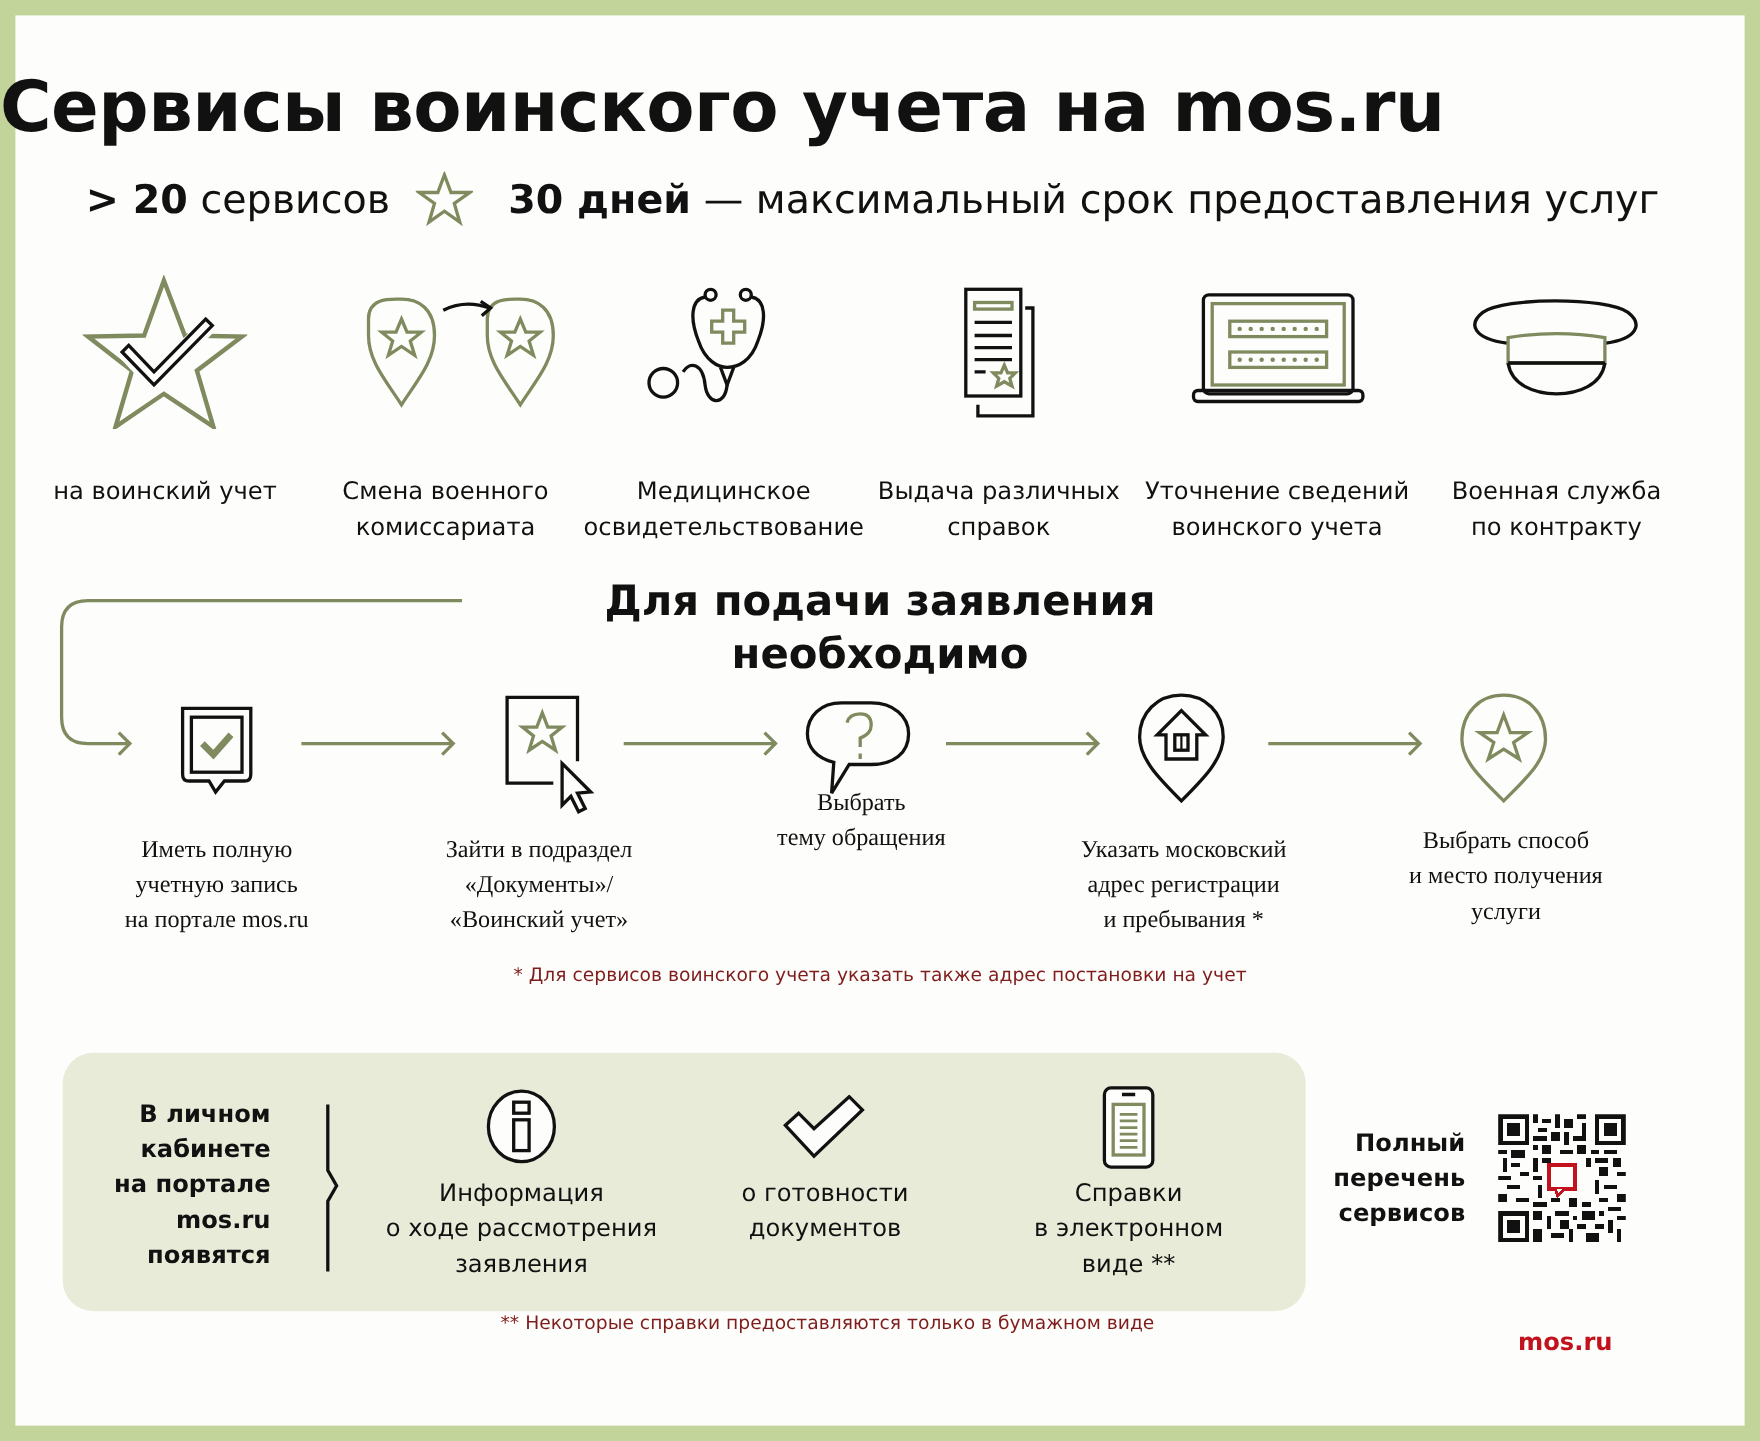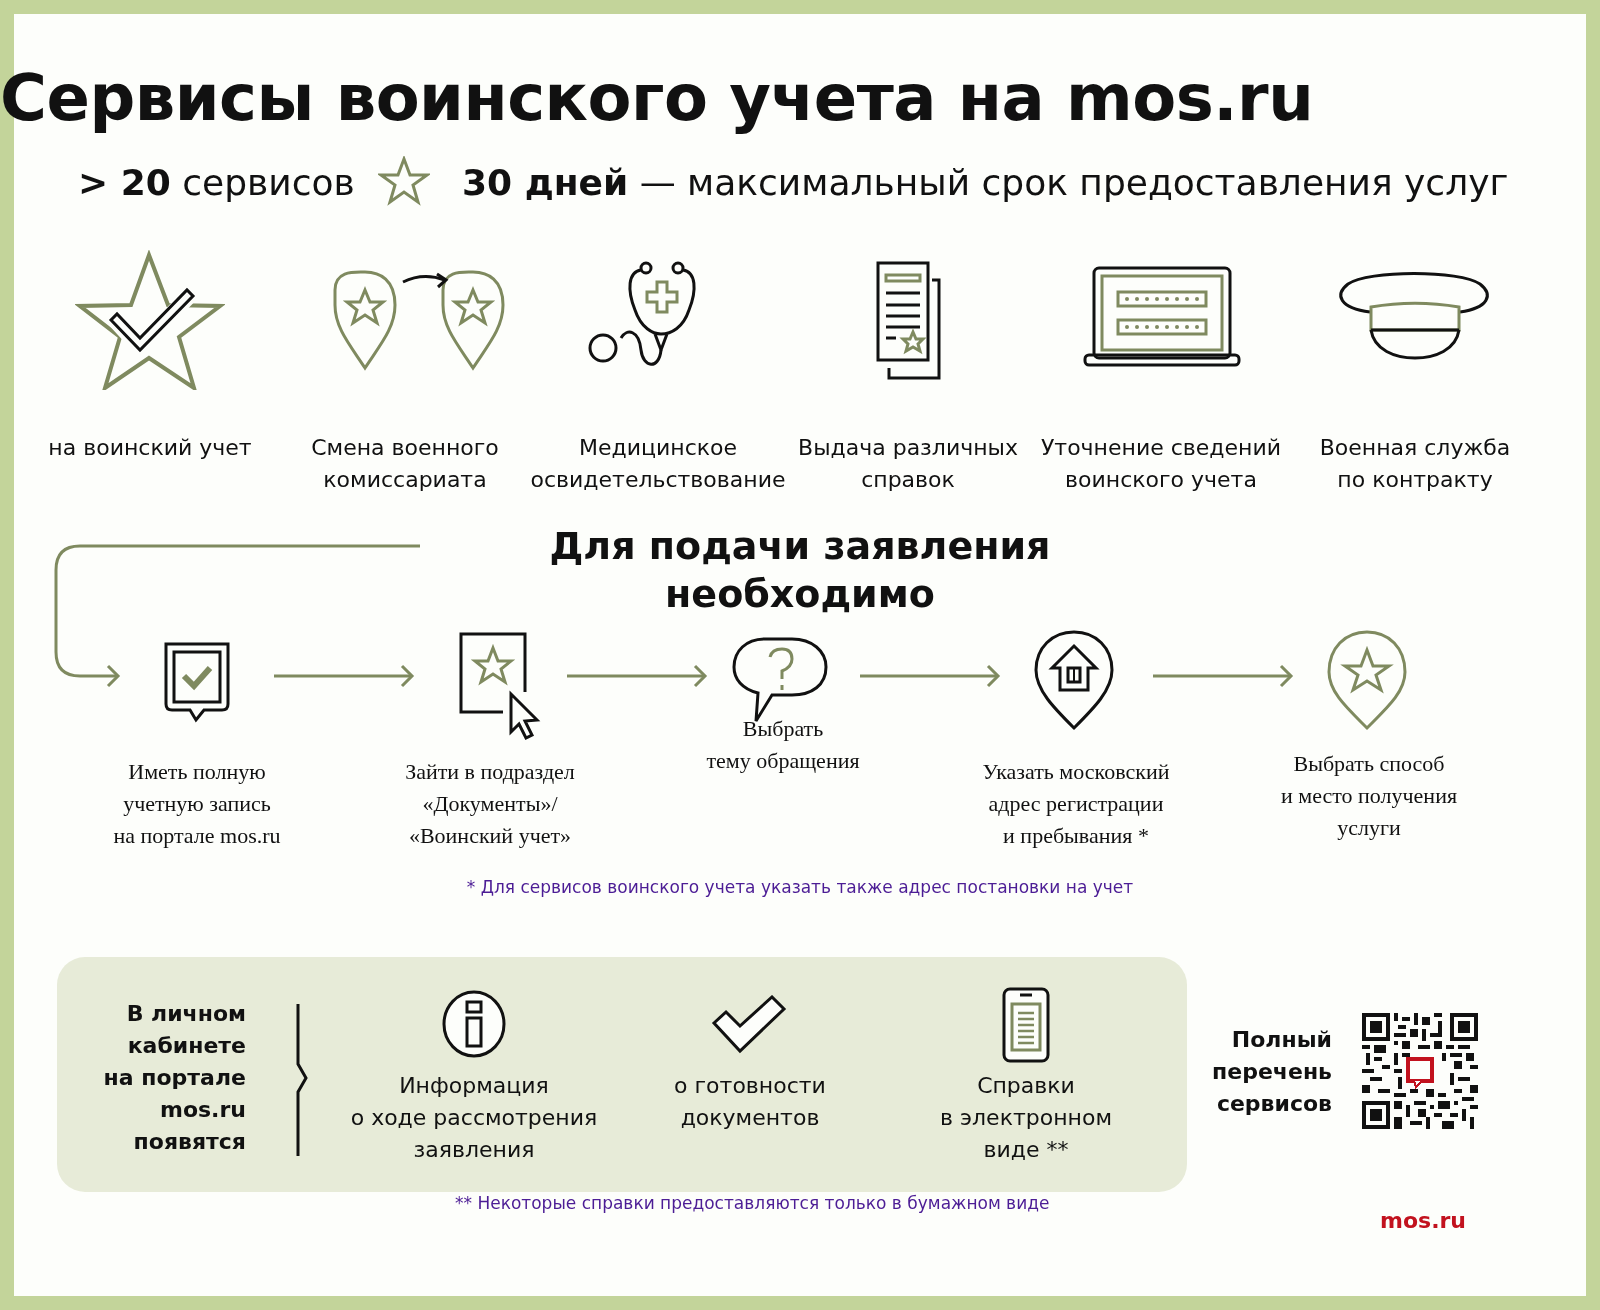--- a/index.html
+++ b/index.html
@@ -26,21 +26,21 @@
   .sub b { font-weight: bold; }
   .service { top: 250px; width: 250px; text-align: center; }
   .service svg { display: block; margin: 0 auto; }
   .service .lbl { position: absolute; top: 182px; left: -20px; width: 290px; font-size: 22px; line-height: 32px; text-align: center; }
   .section-h {
     top: 522px; left: 420px; width: 760px; text-align: center;
     font-weight: bold; font-size: 38px; line-height: 48px;
   }
   .step { width: 250px; text-align: center; font-family: Liberation Serif, serif; }
   .step .lbl { font-size: 22px; line-height: 32px; }
-  .note { font-size: 17px; color: #4c1d95; line-height: 22px; }
+  .note { font-size: 17px; color: #7f1d1d; line-height: 22px; }
   .box {
     left: 57px; top: 957px; width: 1130px; height: 235px;
     background: #e7ebd8; border-radius: 28px;
   }
   .box-h {
     left: 90px; top: 998px; width: 156px; text-align: right;
     font-weight: bold; font-size: 22px; line-height: 32px;
   }
   .feat { width: 280px; text-align: center; }
   .feat .lbl { font-size: 22px; line-height: 32px; }

